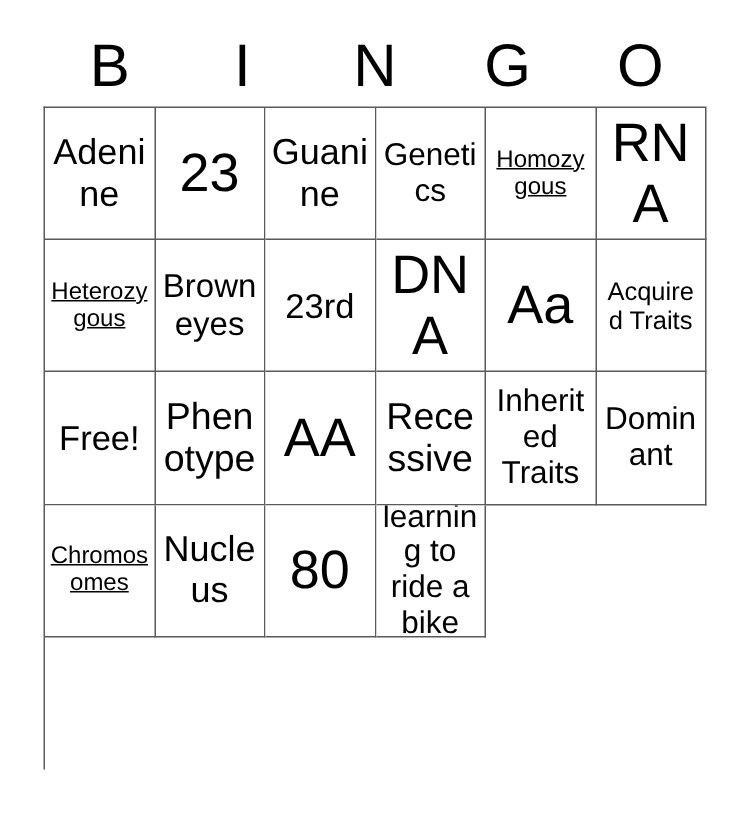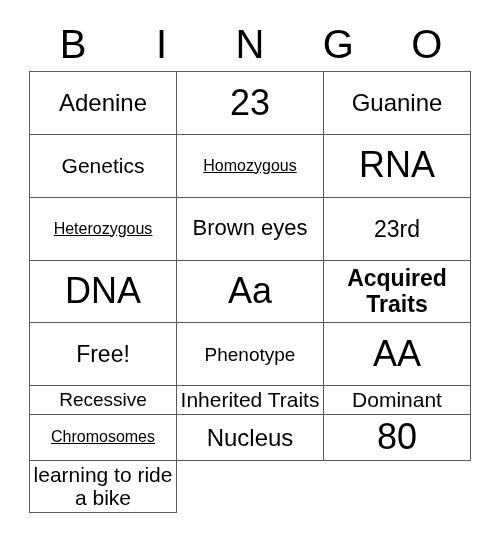--- a/index.html
+++ b/index.html
@@ -44,21 +44,21 @@
   #grid {
     position: absolute;
     left: 29px;
     top: 71px;
     width: 442px;
     height: 442px;
     border-left: 1px solid #5a5a5a;
     border-top: 1px solid #5a5a5a;
     box-sizing: border-box;
     display: grid;
-    grid-template-columns: repeat(3, 1fr);
+    grid-template-columns: repeat(6, 1fr);
     grid-template-rows: repeat(5, 1fr);
     background: #ffffff;
   }
   .cell {
     border-right: 1px solid #5a5a5a;
     border-bottom: 1px solid #5a5a5a;
     box-sizing: border-box;
     display: flex;
     align-items: center;
     justify-content: center;
@@ -69,22 +69,22 @@
   }
   .cell-text {
     display: block;
     width: 100%;
     line-height: 1.13;
     color: #000000;
     word-wrap: break-word;
   }
   
   .fs-xs  { font-size: 16px; text-decoration: underline; }
-  .fs-sm  { font-size: 23px; font-weight: bold; }
-  .fs-md  { font-size: 19px; }
+  .fs-sm  { font-size: 17px; }
+  .fs-md  { font-size: 25px; }
   .fs-lg  { font-size: 21px; }
   .fs-xl  { font-size: 24px; }
   .fs-2xl { font-size: 22px; }
   .fs-3xl { font-size: 23px; }
   .fs-4xl { font-size: 36px; }
 </style>
 </head>
 <body>
 
 <div id="bingo-card">

